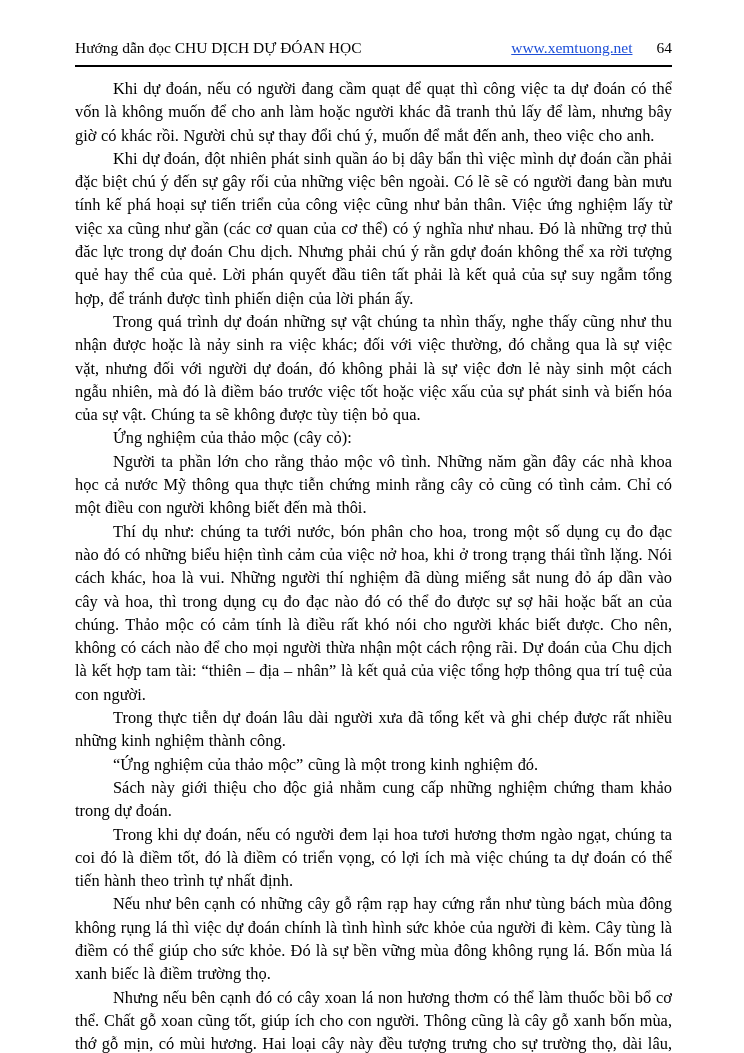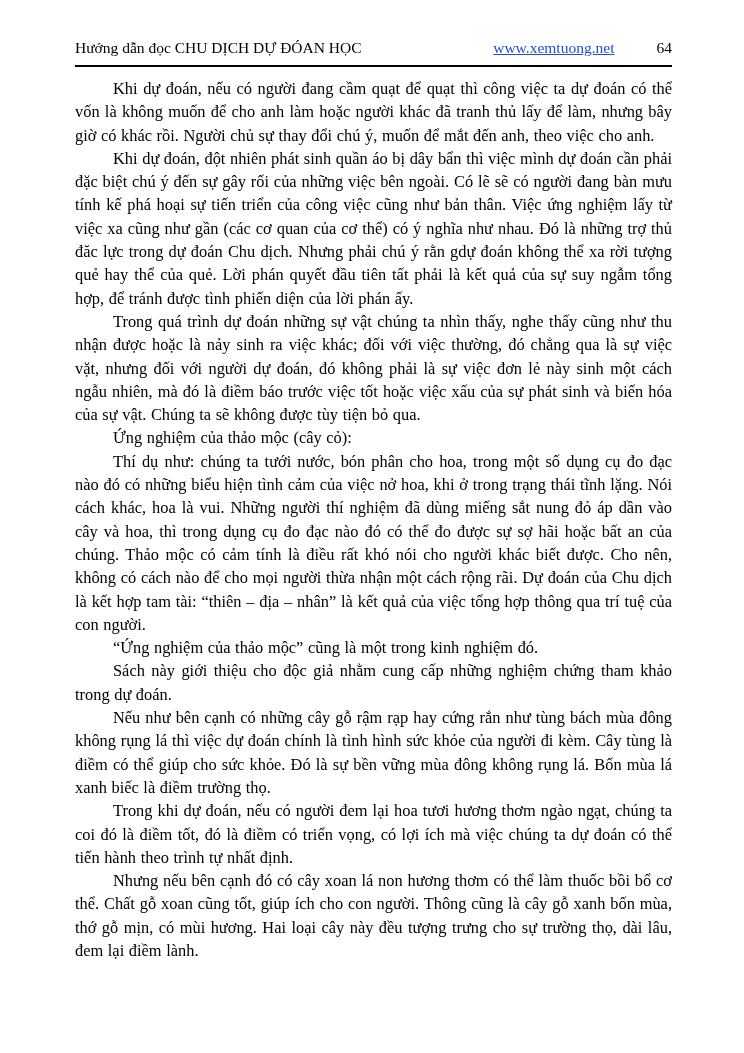--- a/index.html
+++ b/index.html
@@ -29,21 +29,21 @@
   }
   .header-title {
     flex: 1 1 auto;
   }
   .header-link {
     color: #1d4ed8;
     text-decoration: underline;
     cursor: pointer;
   }
   .header-page {
-    margin-left: 42px;
+    margin-left: 24px;
   }
   .header-rule {
     border: none;
     border-top: 2px solid #000000;
     margin: 7px 0 10px 0;
     height: 0;
   }
   .body-text p {
     margin: 0;
     font-size: 16.4px;
@@ -67,22 +67,24 @@
     <span class="header-page">64</span>
   </div>
 
   <hr class="header-rule">
 
   <div class="body-text">
     <p>Khi dự đoán, nếu có người đang cầm quạt để quạt thì công việc ta dự đoán có thể vốn là không muốn để cho anh làm hoặc người khác đã tranh thủ lấy để làm, nhưng bây giờ có khác rồi. Người chủ sự thay đổi chú ý, muốn để mắt đến anh, theo việc cho anh.</p>
     <p>Khi dự đoán, đột nhiên phát sinh quần áo bị dây bẩn thì việc mình dự đoán cần phải đặc biệt chú ý đến sự gây rối của những việc bên ngoài. Có lẽ sẽ có người đang bàn mưu tính kế phá hoại sự tiến triển của công việc cũng như bản thân. Việc ứng nghiệm lấy từ việc xa cũng như gần (các cơ quan của cơ thể) có ý nghĩa như nhau. Đó là những trợ thủ đăc lực trong dự đoán Chu dịch. Nhưng phải chú ý rằn gdự đoán không thể xa rời tượng quẻ hay thể của quẻ. Lời phán quyết đầu tiên tất phải là kết quả của sự suy ngẫm tổng hợp, để tránh được tình phiến diện của lời phán ấy.</p>
     <p>Trong quá trình dự đoán những sự vật chúng ta nhìn thấy, nghe thấy cũng như thu nhận được hoặc là nảy sinh ra việc khác; đối với việc thường, đó chẳng qua là sự việc vặt, nhưng đối với người dự đoán, đó không phải là sự việc đơn lẻ này sinh một cách ngẫu nhiên, mà đó là điềm báo trước việc tốt hoặc việc xấu của sự phát sinh và biến hóa của sự vật. Chúng ta sẽ không được tùy tiện bỏ qua.</p>
     <p class="heading-italic">Ứng nghiệm của thảo mộc (cây cỏ):</p>
+    <p>Người ta phần lớn cho rằng thảo mộc vô tình. Những năm gần đây các nhà khoa học cả nước Mỹ thông qua thực tiễn chứng minh rằng cây cỏ cũng có tình cảm. Chỉ có một điều con người không biết đến mà thôi.</p>
     <p>Thí dụ như: chúng ta tưới nước, bón phân cho hoa, trong một số dụng cụ đo đạc nào đó có những biểu hiện tình cảm của việc nở hoa, khi ở trong trạng thái tĩnh lặng. Nói cách khác, hoa là vui. Những người thí nghiệm đã dùng miếng sắt nung đỏ áp dần vào cây và hoa, thì trong dụng cụ đo đạc nào đó có thể đo được sự sợ hãi hoặc bất an của chúng. Thảo mộc có cảm tính là điều rất khó nói cho người khác biết được. Cho nên, không có cách nào để cho mọi người thừa nhận một cách rộng rãi. Dự đoán của Chu dịch là kết hợp tam tài: “thiên – địa – nhân” là kết quả của việc tổng hợp thông qua trí tuệ của con người.</p>
+    <p>Trong thực tiễn dự đoán lâu dài người xưa đã tổng kết và ghi chép được rất nhiều những kinh nghiệm thành công.</p>
     <p>“Ứng nghiệm của thảo mộc” cũng là một trong kinh nghiệm đó.</p>
     <p>Sách này giới thiệu cho độc giả nhằm cung cấp những nghiệm chứng tham khảo trong dự đoán.</p>
+    <p>Trong khi dự đoán, nếu có người đem lại hoa tươi hương thơm ngào ngạt, chúng ta coi đó là điềm tốt, đó là điềm có triển vọng, có lợi ích mà việc chúng ta dự đoán có thể tiến hành theo trình tự nhất định.</p>
     <p>Nếu như bên cạnh có những cây gỗ rậm rạp hay cứng rắn như tùng bách mùa đông không rụng lá thì việc dự đoán chính là tình hình sức khỏe của người đi kèm. Cây tùng là điềm có thể giúp cho sức khỏe. Đó là sự bền vững mùa đông không rụng lá. Bốn mùa lá xanh biếc là điềm trường thọ.</p>
-    <p>Trong khi dự đoán, nếu có người đem lại hoa tươi hương thơm ngào ngạt, chúng ta coi đó là điềm tốt, đó là điềm có triển vọng, có lợi ích mà việc chúng ta dự đoán có thể tiến hành theo trình tự nhất định.</p>
     <p>Nhưng nếu bên cạnh đó có cây xoan lá non hương thơm có thể làm thuốc bồi bổ cơ thể. Chất gỗ xoan cũng tốt, giúp ích cho con người. Thông cũng là cây gỗ xanh bốn mùa, thớ gỗ mịn, có mùi hương. Hai loại cây này đều tượng trưng cho sự trường thọ, dài lâu, đem lại điềm lành.</p>
 
   </div>
 
 </div>
 
 </body></html>

